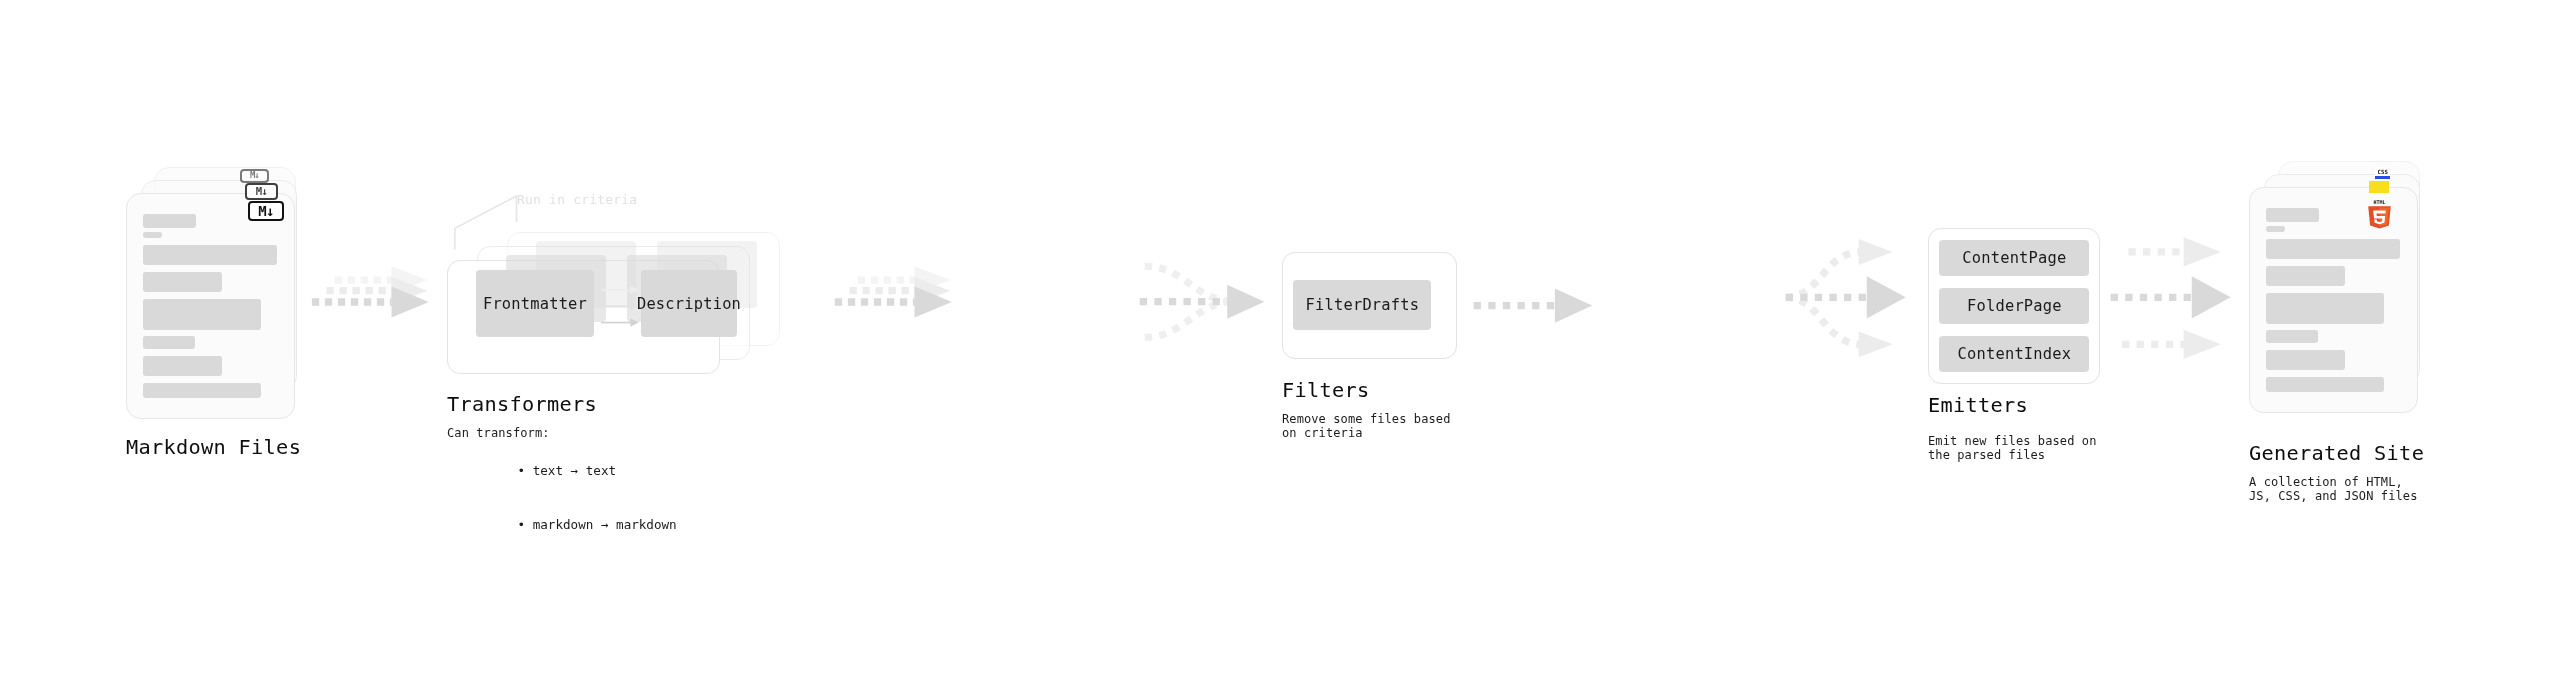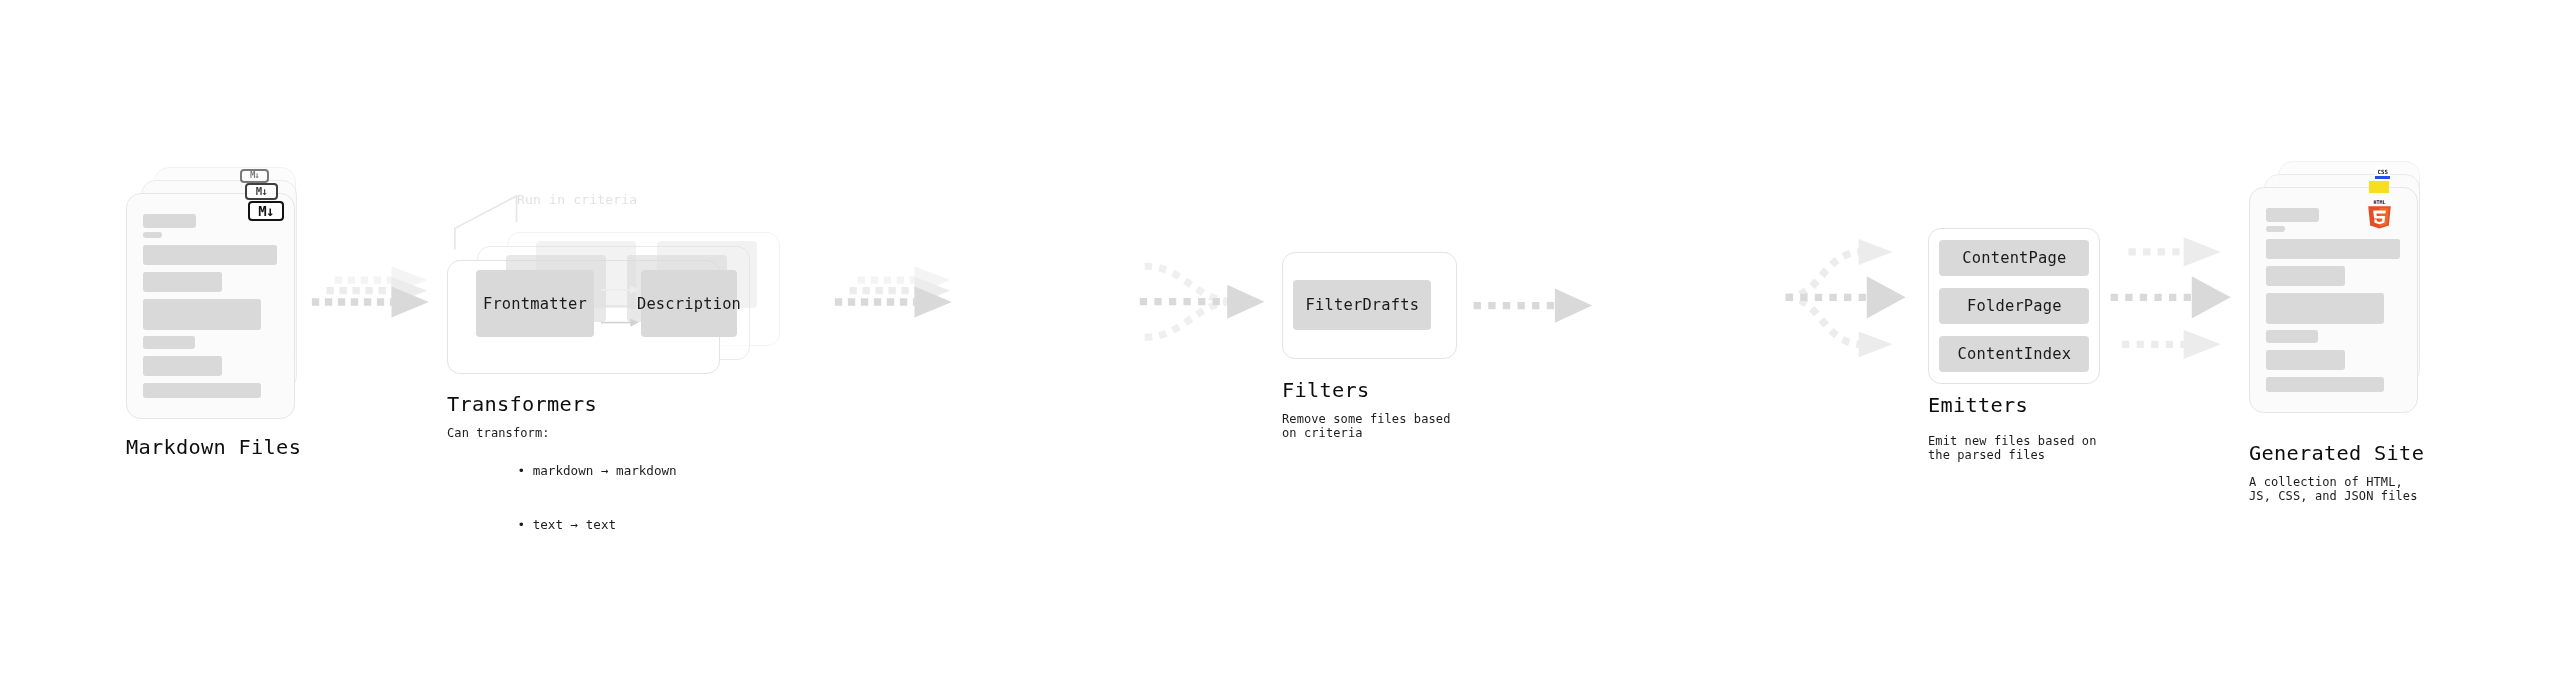--- a/index.html
+++ b/index.html
@@ -133,24 +133,24 @@
       </g>
     </svg>
 
     <div class="chip" style="left:29px;top:83px;width:118px;height:67px;">Frontmatter</div>
     <div class="chip" style="left:194px;top:83px;width:96px;height:67px;">Description</div>
 
     <div class="title" style="left:0px;top:205px;">Transformers</div>
     <div class="sub" style="left:0px;top:239px;">Can transform:</div>
     <div class="bullets" style="left:9.8px;top:257px;">
       <div class="b">
+        <span>• </span><span>text → text</span>
+      </div>
+      <div class="b">
         <span>• </span><span>markdown → markdown</span>
-      </div>
-      <div class="b">
-        <span>• </span><span>text → text</span>
       </div>
     </div>
   </div>
 
   <div class="node" style="left:830px;top:276px;">
     <svg width="130" height="65" viewBox="0 0 160 80">
       <g stroke-dasharray="9 7" stroke-width="9" fill="none">
         <line x1="34" y1="5" x2="112" y2="5" stroke="#f4f4f4"></line>
         <line x1="24" y1="18" x2="112" y2="18" stroke="#ececec"></line>
         <line x1="6" y1="32" x2="112" y2="32" stroke="#d9d9d9"></line>

